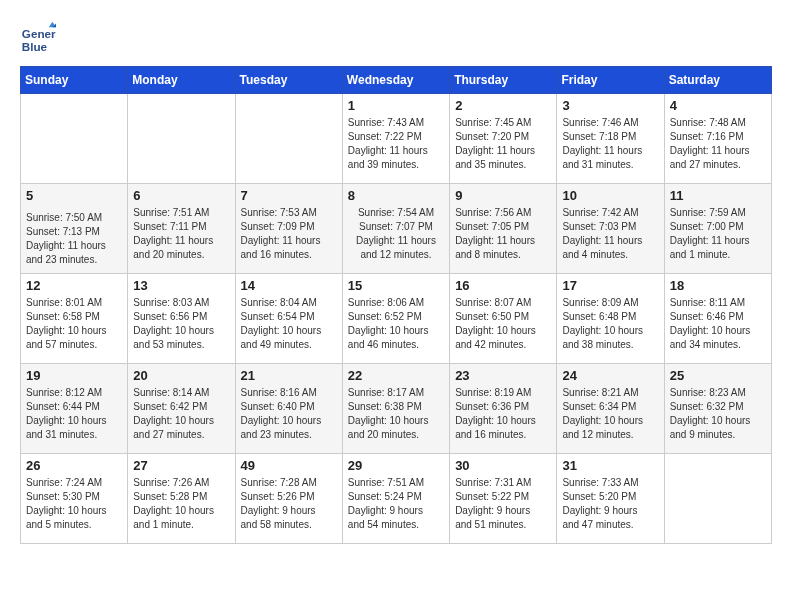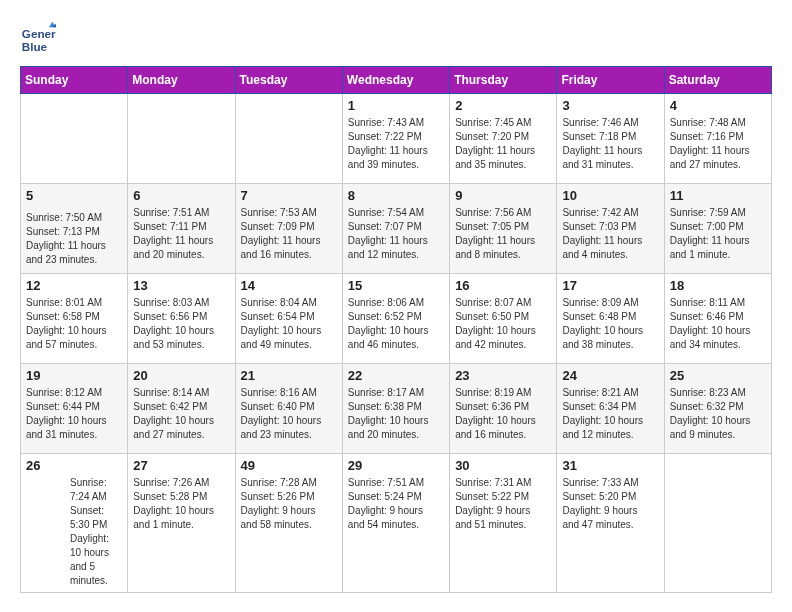--- a/index.html
+++ b/index.html
@@ -36,21 +36,21 @@
     .subtitle {
       font-size: 15px;
       color: #444;
     }
     table {
       width: 100%;
       border-collapse: collapse;
       table-layout: fixed;
     }
     thead th {
-      background: #a21caf;
+      background: #1d4ed8;
       color: #fff;
       font-size: 12px;
       font-weight: bold;
       padding: 6px 4px;
       text-align: left;
       border: 1px solid #2a4fb0;
     }
     tbody td {
       vertical-align: top;
       border: 1px solid #ccc;
@@ -164,21 +164,21 @@
         </td>
         <td>
           <div class="day-num">7</div>
           <div class="day-info" style="white-space: pre-line;">Sunrise: 7:53 AM
 Sunset: 7:09 PM
 Daylight: 11 hours
 and 16 minutes.</div>
         </td>
         <td>
           <div class="day-num">8</div>
-          <div class="day-info" style="white-space: pre-line;">Sunrise: 7:54 AM
+          <div class="day-info" style="white-space: pre-line; text-align: center;">Sunrise: 7:54 AM
 Sunset: 7:07 PM
 Daylight: 11 hours
 and 12 minutes.</div>
         </td>
         <td>
           <div class="day-num">9</div>
           <div class="day-info" style="white-space: pre-line;">Sunrise: 7:56 AM
 Sunset: 7:05 PM
 Daylight: 11 hours
 and 8 minutes.</div>
@@ -296,21 +296,21 @@
           <div class="day-num">25</div>
           <div class="day-info" style="white-space: pre-line;">Sunrise: 8:23 AM
 Sunset: 6:32 PM
 Daylight: 10 hours
 and 9 minutes.</div>
         </td>
       </tr>
       <tr>
         <td>
           <div class="day-num">26</div>
-          <div class="day-info" style="white-space: pre-line; margin-left: 44px;">Sunrise: 7:24 AM
+          <div class="day-info" style="white-space: pre-line;">Sunrise: 7:24 AM
 Sunset: 5:30 PM
 Daylight: 10 hours
 and 5 minutes.</div>
         </td>
         <td>
           <div class="day-num">27</div>
           <div class="day-info" style="white-space: pre-line;">Sunrise: 7:26 AM
 Sunset: 5:28 PM
 Daylight: 10 hours
 and 1 minute.</div>

